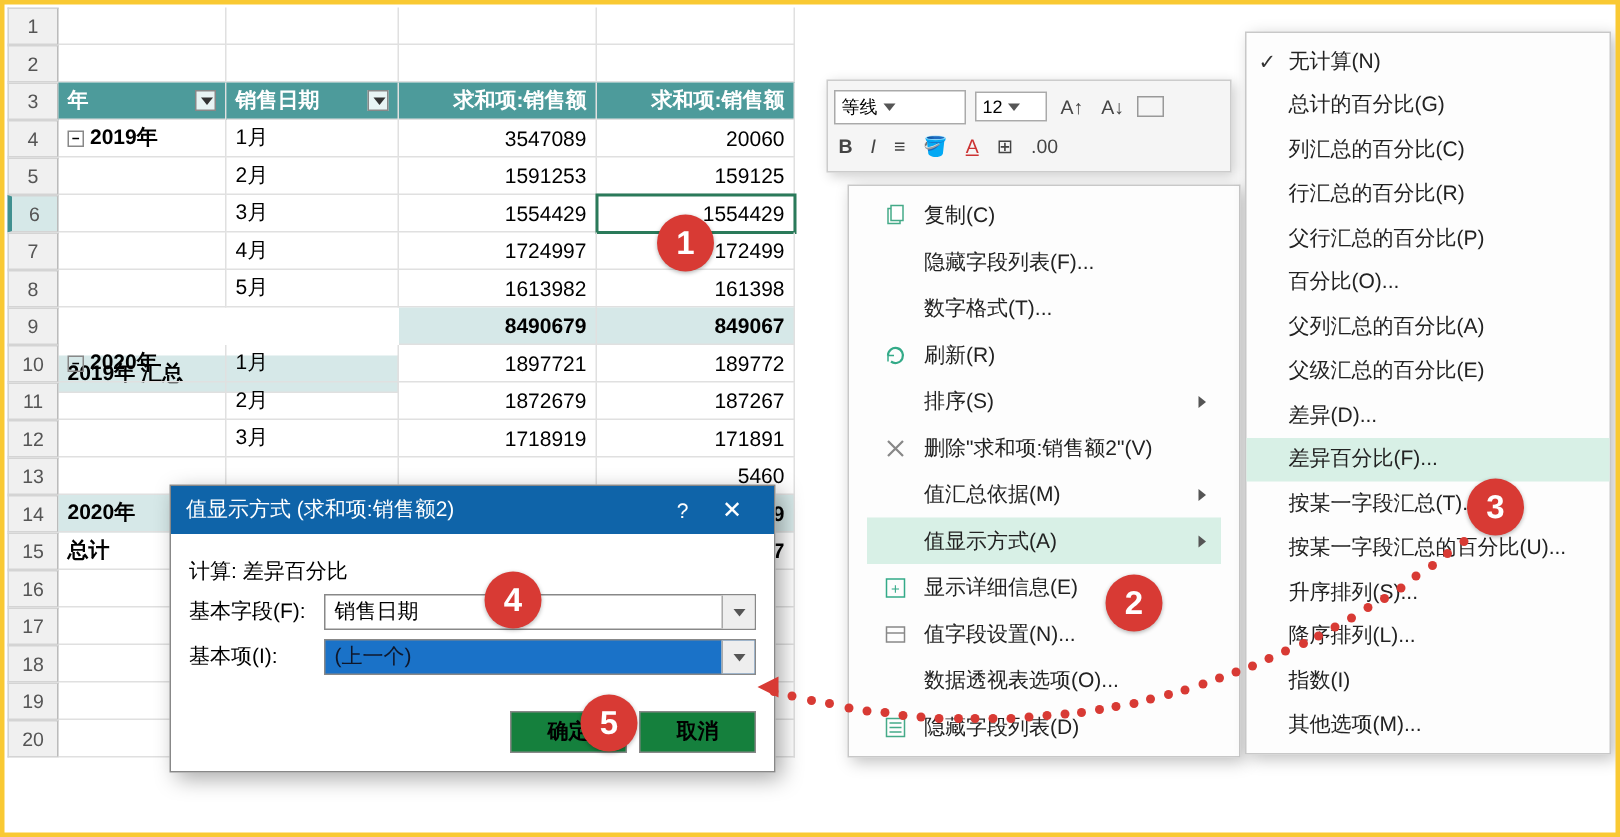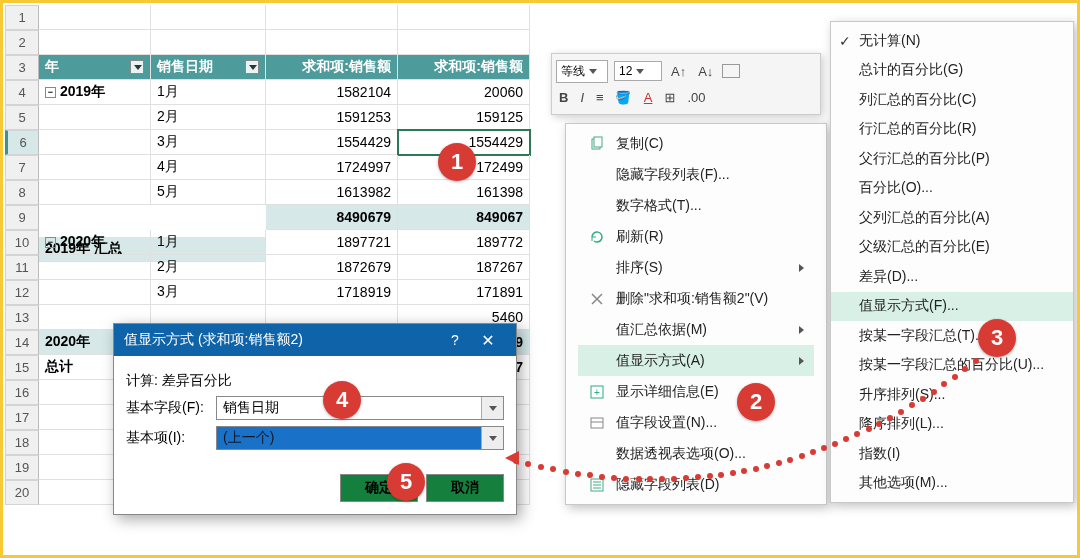--- a/index.html
+++ b/index.html
@@ -101,21 +101,21 @@
         <span>求和项:销售额</span>
       </div>
     </div>
     <div class="row">
       <div class="rowhdr">4</div>
       <div class="cell c-a">
         <span class="expand-box">−</span>
         <span>2019年</span>
       </div>
       <div class="cell c-b">1月</div>
-      <div class="cell c-c">1582104</div>
+      <div class="cell c-c">3547089</div>
       <div class="cell c-d">20060</div>
     </div>
     <div class="row">
       <div class="rowhdr">5</div>
       <div class="cell c-a">
         <span></span>
       </div>
       <div class="cell c-b">2月</div>
       <div class="cell c-c">1591253</div>
       <div class="cell c-d">159125</div>
@@ -236,21 +236,21 @@
       <div class="rowhdr">20</div>
       <div class="cell c-a"></div>
       <div class="cell c-b"></div>
       <div class="cell c-c"></div>
       <div class="cell c-d"></div>
     </div>
   </div>
 
 <div class="mini-toolbar">
   <div class="mini-row">
-    <div class="mini-sel" style="width:52px">
+    <div class="mini-sel" style="width:88px">
         <span>等线</span>
         <span class="dd"></span>
       </div>
     <div class="mini-sel" style="width:48px">
         <span>12</span>
         <span class="dd"></span>
       </div>
     <span class="mini-btn">A↑</span>
     <span class="mini-btn">A↓</span>
     <span class="tb-icon"></span>
@@ -373,21 +373,21 @@
     <div class="sub-item">
       <span>父列汇总的百分比(A)</span>
     </div>
     <div class="sub-item">
       <span>父级汇总的百分比(E)</span>
     </div>
     <div class="sub-item">
       <span>差异(D)...</span>
     </div>
     <div class="sub-item hl">
-      <span>值显示方式(F)...</span>
+      <span>差异百分比(F)...</span>
     </div>
     <div class="sub-item">
       <span>按某一字段汇总(T)...</span>
     </div>
     <div class="sub-item">
       <span>按某一字段汇总的百分比(U)...</span>
     </div>
     <div class="sub-item">
       <span>升序排列(S)...</span>
     </div>

